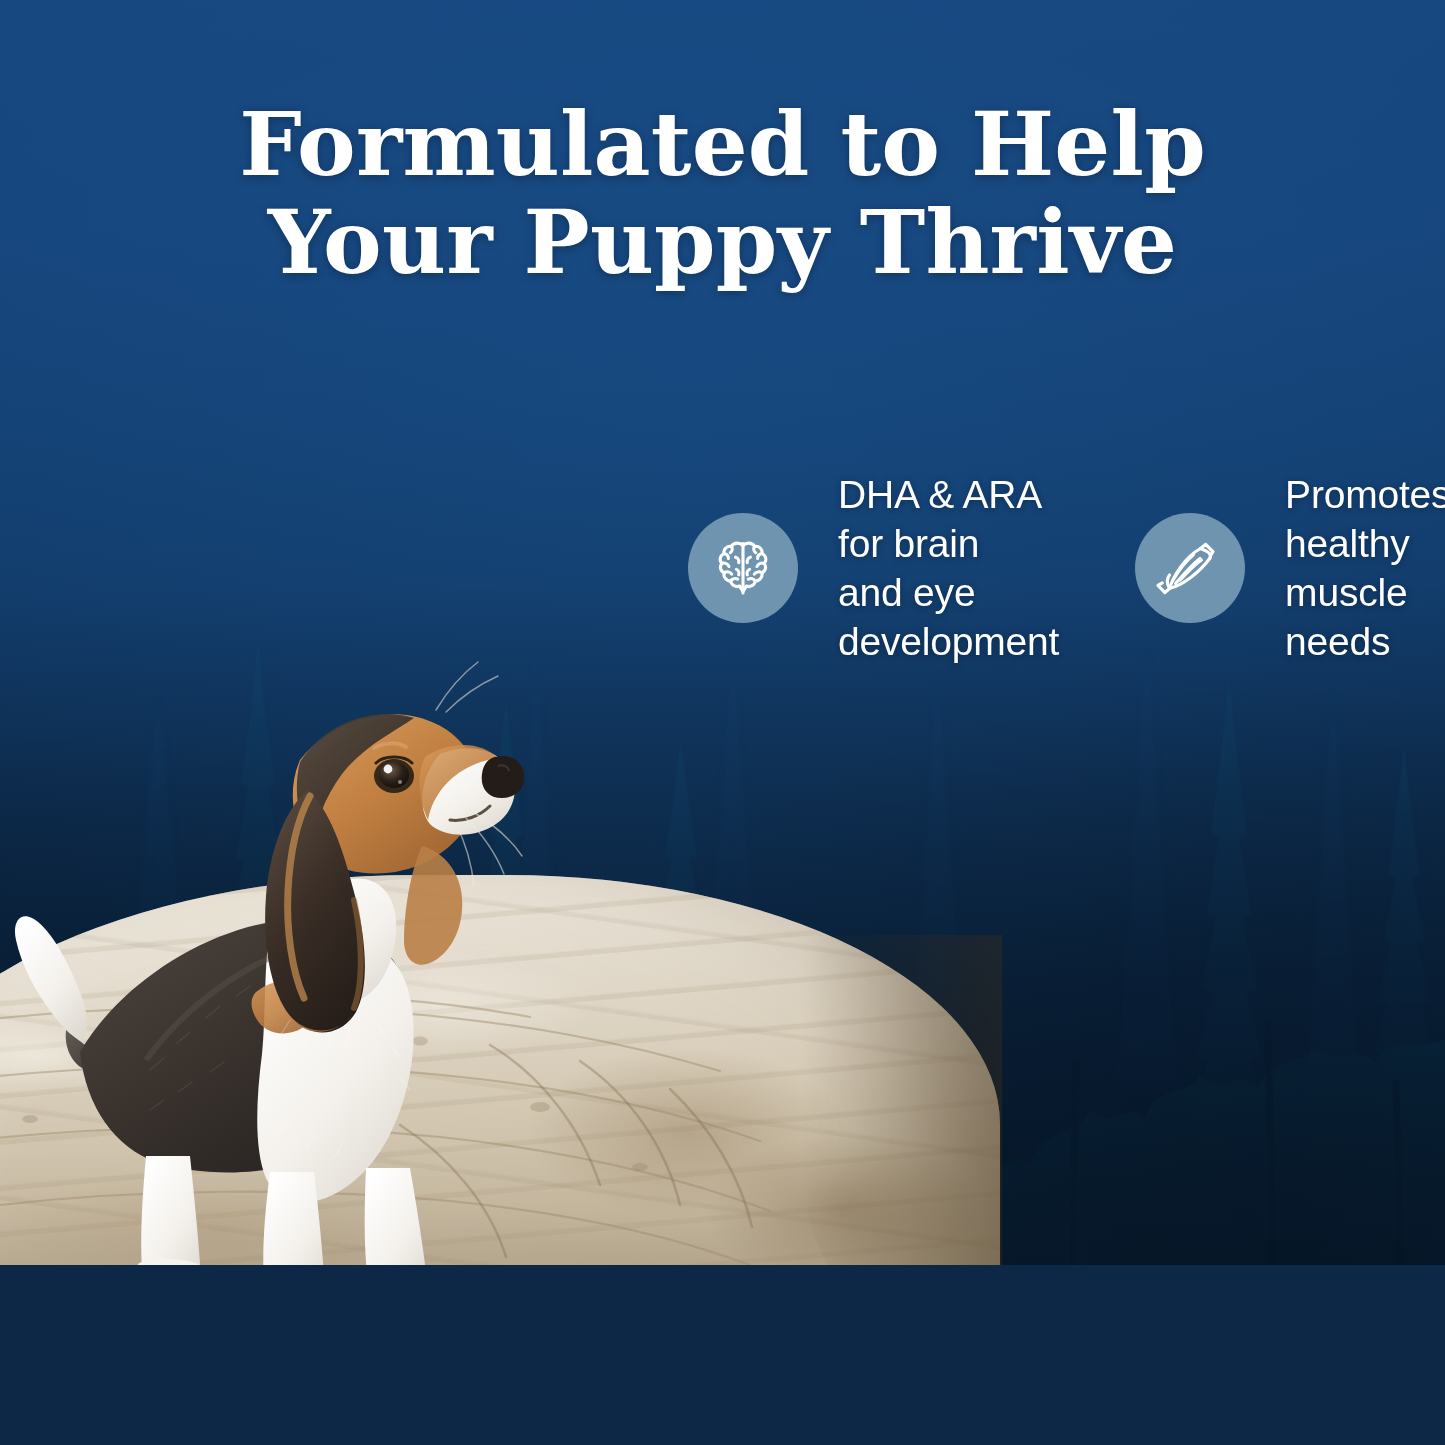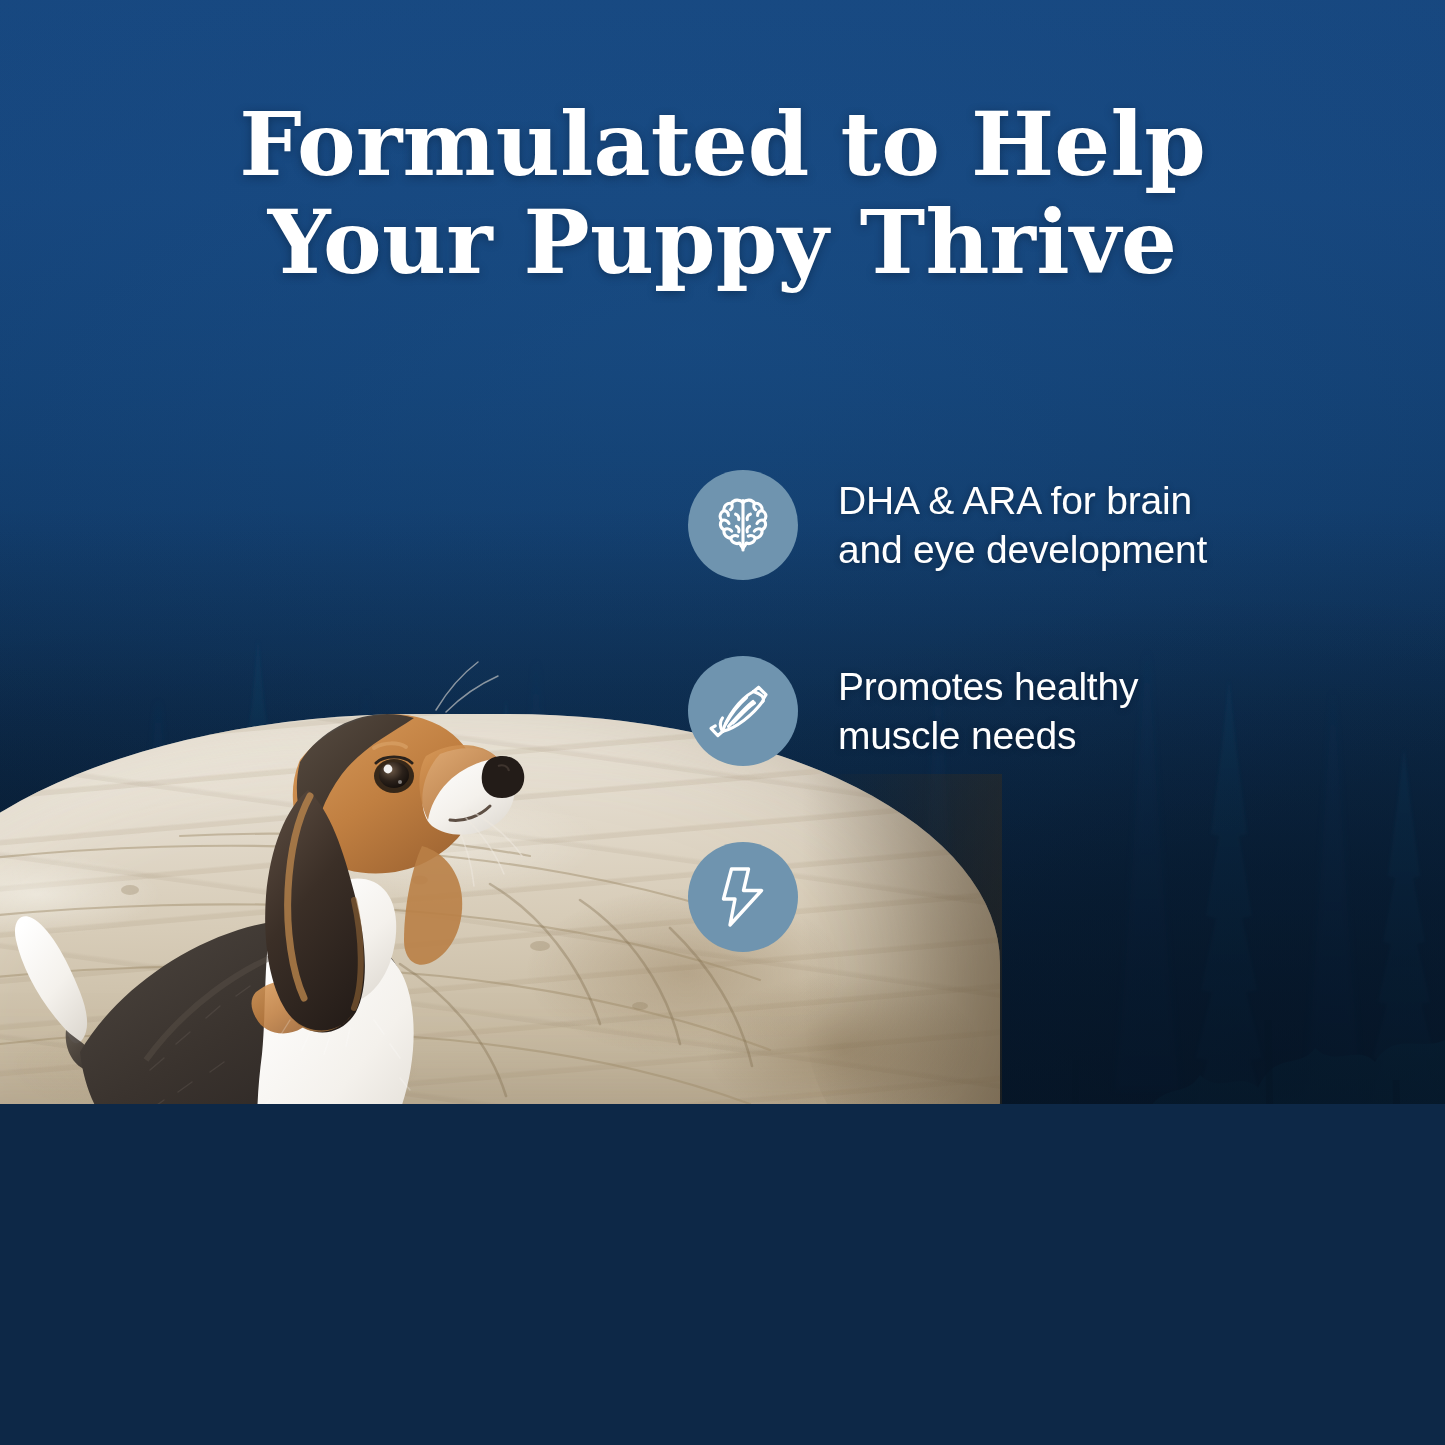--- a/index.html
+++ b/index.html
@@ -5,21 +5,21 @@
   * { margin:0; padding:0; box-sizing:border-box; }
   html, body {
     width:1445px; height:1445px;
     background:#0d2847;
     font-family:"Liberation Sans", sans-serif;
     overflow:hidden;
   }
 
   #stage {
     position:relative;
-    width:1445px; height:1104px;
+    width:1445px; height:1265px;
     overflow:hidden;
     background:#123f72;
   }
 
   
   .bg-layer { position:absolute; inset:0; }
 
   .bg-base {
     background:
       linear-gradient(180deg,
@@ -60,21 +60,21 @@
   }
 
   
   .features {
     position:absolute;
     left:688px;
     top:470px;
     width:700px;
     z-index:40;
     display:flex;
-    flex-direction:column;
+    flex-direction:row;
     gap:76px;
   }
   .feature {
     display:flex;
     align-items:center;
     gap:40px;
   }
   .feature-icon {
     flex:0 0 auto;
     width:110px; height:110px;

